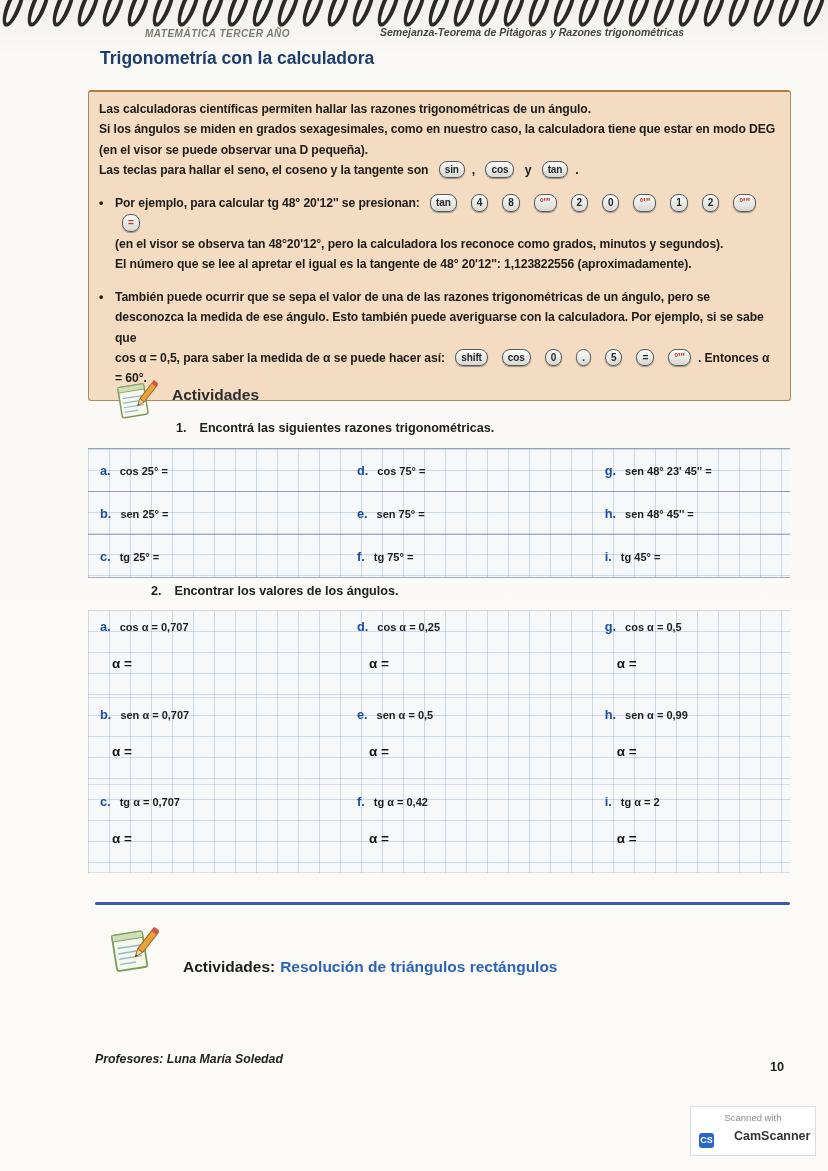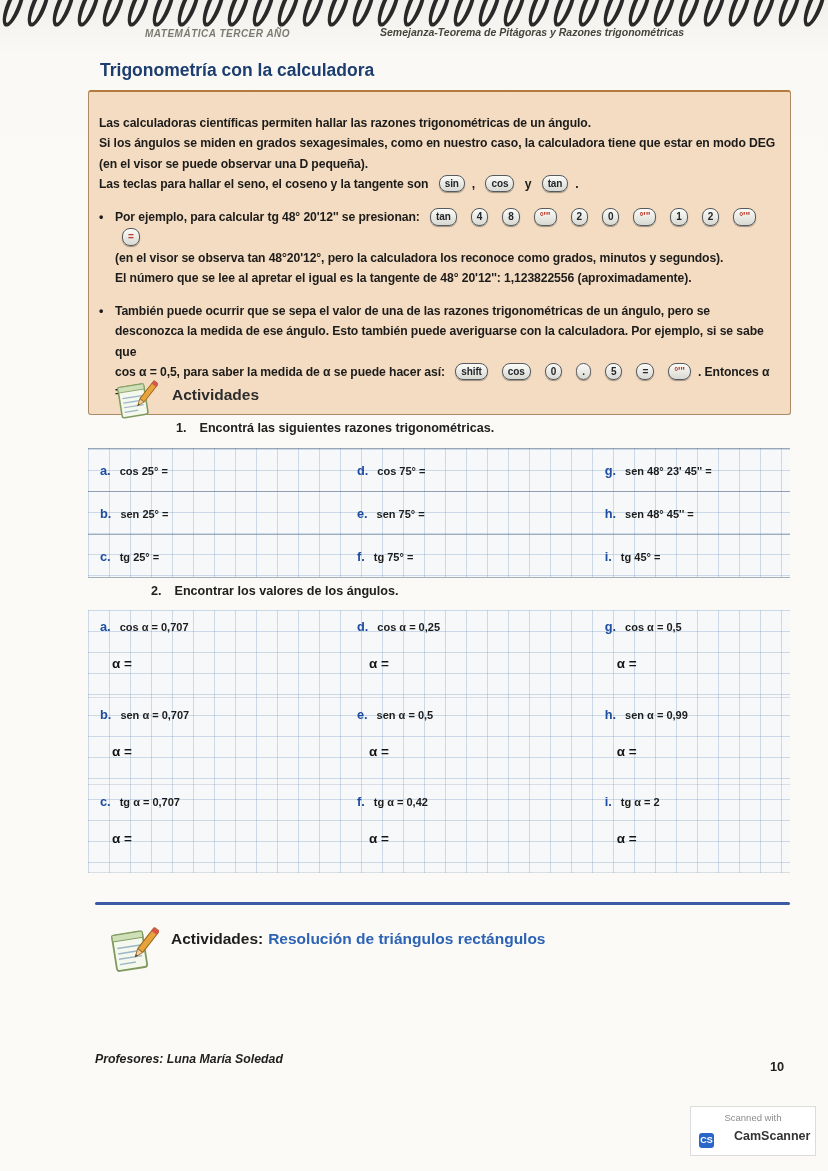--- a/index.html
+++ b/index.html
@@ -40,32 +40,32 @@
     letter-spacing: .5px; color: #7c7b72; z-index: 2;
   }
   .hdr-right {
     position: absolute; left: 380px; top: 26px;
     font-size: 10.5px; font-style: italic; font-weight: bold;
     color: #46453d; z-index: 2;
   }
 
   
   .title {
-    position: absolute; left: 100px; top: 60px;
+    position: absolute; left: 100px; top: 48px;
     font-size: 17.5px; font-weight: bold; color: #1c3d6f;
   }
 
   
   .info-box {
     position: absolute; left: 88px; top: 90px; width: 703px;
     background: #f3dcc2;
     border: 1px solid #ad8a63;
     border-top: 2px solid #b57a3e;
     border-radius: 3px;
-    padding: 21px 12px 12px 10px;
+    padding: 7px 12px 12px 10px;
   }
   .ib-line {
     font-size: 12.2px; line-height: 1.66; letter-spacing: -0.1px;
     font-weight: bold; color: #1d1c1a;
   }
   .calc-key {
     display: inline-block;
     padding: 0 5px; margin: 0 7px;
     min-width: 12px; text-align: center;
     border: 1.5px solid #565a60;
@@ -122,21 +122,21 @@
 
   
   .divider {
     position: absolute; left: 95px; top: 902px; width: 695px; height: 3px;
     background: #3c5ba6; border-radius: 2px;
   }
 
   
   .act-head2 {
     position: absolute; left: 105px; top: 922px;
-    display: flex; align-items: flex-start; gap: 12px;
+    display: flex; align-items: flex-end; gap: 24px;
   }
   .act2-title { font-size: 15.5px; margin-top: 8px; }
   .act2-title .black { font-weight: bold; color: #1e1e1e; }
   .act2-title .blue { font-weight: bold; color: #2d63b5; margin-left: 5px; }
   .act2-sub { margin-top: 16px; font-size: 12.8px; font-weight: bold; color: #222; }
 
   
   .professors {
     position: absolute; left: 95px; top: 1052px;
     font-size: 12.3px; font-style: italic; font-weight: bold; color: #1f1f1f;

